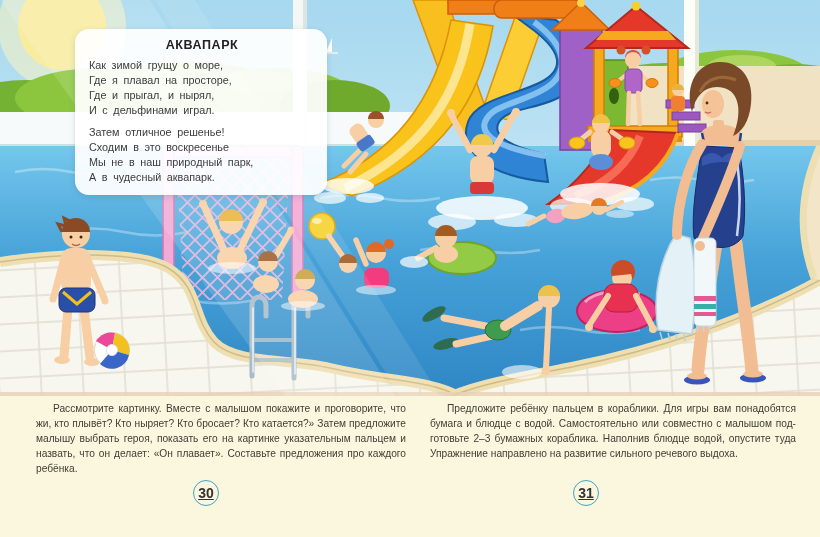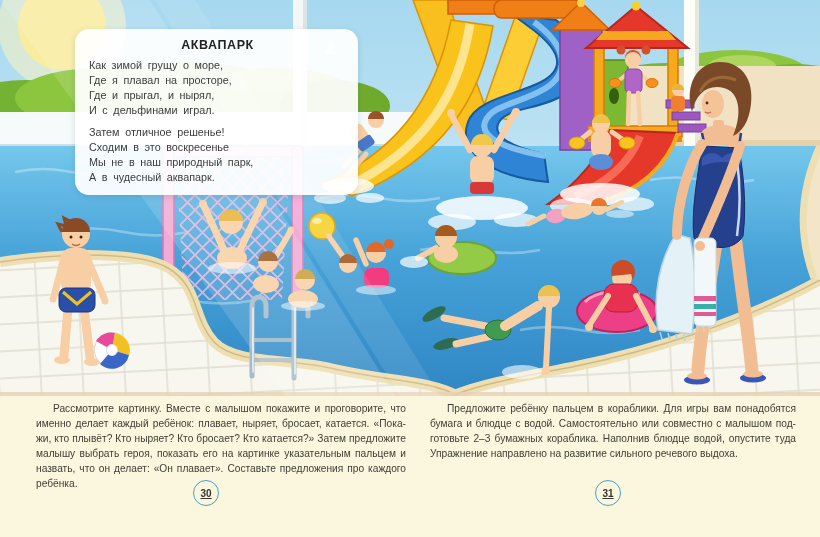--- a/index.html
+++ b/index.html
@@ -1,41 +1,41 @@
 <!DOCTYPE html>
 <html><head>
 <meta charset="utf-8">
 <style>
   html,body{margin:0;padding:0;}
   .spread{position:relative;width:820px;height:537px;background:#fbf6de;overflow:hidden;
           font-family:"Liberation Sans",sans-serif;}
   .illus{position:absolute;left:0;top:0;width:820px;height:396px;display:block;}
   
-  .poem{position:absolute;left:75px;top:29px;width:283px;box-sizing:border-box;
+  .poem{position:absolute;left:75px;top:29px;width:252px;box-sizing:border-box;
         padding:9px 12px 10px 14px;background:rgba(255,255,255,.93);border-radius:14px;
         box-shadow:0 2px 6px rgba(60,90,120,.18);}
   .poem-title{font-size:12.5px;font-weight:bold;color:#222;text-align:center;
         letter-spacing:.6px;margin-bottom:6px;}
   .pline{font-size:10.8px;font-weight:normal;color:#3c3c3c;line-height:15px;
         word-spacing:2.6px;white-space:nowrap;}
   .stanza2{margin-top:7px;}
   
   .col{position:absolute;top:401px;width:370px;}
   .col.leftcol{left:36px;}
   .col.rightcol{left:430px;width:366px;}
   .bline{display:block;font-size:10.2px;line-height:15px;color:#3f3e35;
          text-align:justify;text-align-last:justify;white-space:nowrap;overflow:hidden;}
   .bline.first{text-indent:17px;}
   .bline.last{text-align-last:left;}
   
   .badge{position:absolute;top:480px;width:26px;height:26px;border:1.6px solid #45a3c8;
          border-radius:50%;box-sizing:border-box;display:flex;align-items:center;
-         justify-content:center;font-size:10px;font-weight:bold;color:#333;text-decoration:underline;}
+         justify-content:center;font-size:14px;font-weight:bold;color:#333;text-decoration:underline;}
   .badge.b30{left:193px;}
-  .badge.b31{left:595px;}
+  .badge.b31{left:573px;}
 </style>
 </head>
 <body>
 
 <div class="spread">
 
 <svg class="illus" viewBox="0 0 820 396" aria-hidden="true">
   <defs>
     <linearGradient id="sky" x1="0" y1="0" x2="0" y2="1">
       <stop offset="0" stop-color="#a6d8ef"></stop>
@@ -378,21 +378,20 @@
   <div class="pline">Где и прыгал, и нырял,</div>
   <div class="pline">И с дельфинами играл.</div>
   <div class="pline stanza2">Затем отличное решенье!</div>
   <div class="pline">Сходим в это воскресенье</div>
   <div class="pline">Мы не в наш природный парк,</div>
   <div class="pline">А в чудесный аквапарк.</div>
 </div>
 
 <div class="col leftcol">
   <span class="bline first">Рассмотрите картинку. Вместе с малышом покажите и проговорите, что</span>
-  <span class="bline">именно делает каждый ребёнок: плавает, ныряет, бросает, катается. «Пока-</span>
   <span class="bline">жи, кто плывёт? Кто ныряет? Кто бросает? Кто катается?» Затем предложите</span>
   <span class="bline">малышу выбрать героя, показать его на картинке указательным пальцем и</span>
   <span class="bline">назвать, что он делает: «Он плавает». Составьте предложения про каждого</span>
   <span class="bline last">ребёнка.</span>
 </div>
 
 <div class="col rightcol">
   <span class="bline first">Предложите ребёнку пальцем в кораблики. Для игры вам понадобятся</span>
   <span class="bline">бумага и блюдце с водой. Самостоятельно или совместно с малышом под-</span>
   <span class="bline">готовьте 2–3 бумажных кораблика. Наполнив блюдце водой, опустите туда</span>

